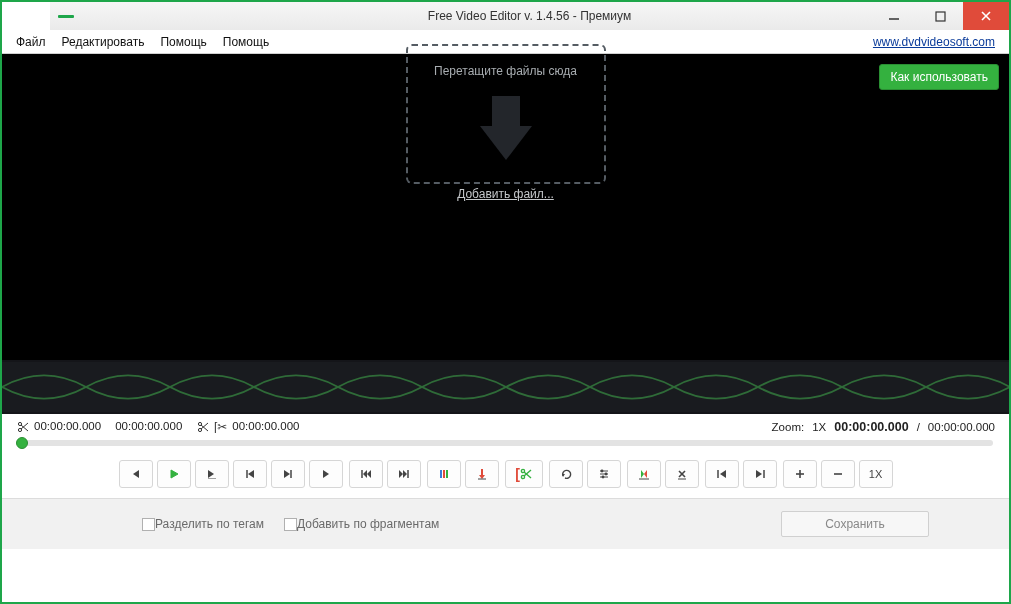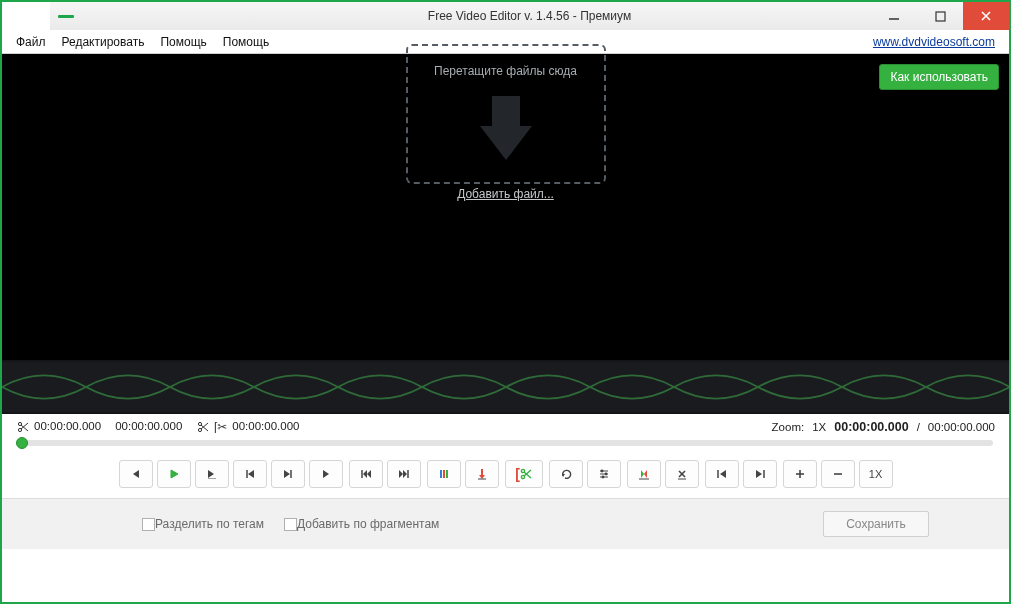--- a/index.html
+++ b/index.html
@@ -35,21 +35,21 @@
 .tbtn { width: 34px; height: 28px; border: 1px solid #d6d6d6; border-radius: 3px; background: #fdfdfd; display: flex; align-items: center; justify-content: center; font-size: 12px; color: #444; }
 .tbtn.tx { font-size: 11px; }
 .tbtn.accent svg { stroke: #34b13f; }
 .tbtn.cut { width: 38px; }
 .cutbrace { color: #e04b3a; font-weight: 700; font-size: 14px; }
 .footer { background: #f1f1f1; border-top: 1px solid #dcdcdc; padding: 12px 20px; display: flex; align-items: center; gap: 20px; font-size: 12px; color: #6a6a6a; }
 .combo { width: 200px; height: 26px; border: 1px solid #d0d0d0; background: #fafafa; display: flex; align-items: center; padding: 0 8px; color: #888; border-radius: 2px; }
 .combo .caret { margin-left: auto; font-size: 10px; color: #888; }
 .chk { display: flex; align-items: center; }
 .chk .box { width: 13px; height: 13px; border: 1px solid #b0b0b0; background: #fff; }
-.savebtn { width: 106px; height: 26px; border: 1px solid #d0d0d0; background: #f7f7f7; display: flex; align-items: center; justify-content: center; color: #888; border-radius: 2px; margin-left: auto; margin-right: 60px; }
+.savebtn { width: 148px; height: 26px; border: 1px solid #d0d0d0; background: #f7f7f7; display: flex; align-items: center; justify-content: center; color: #888; border-radius: 2px; margin-left: auto; margin-right: 60px; }
 svg { display: block; }
 </style>
 </head>
 <body>
 
 <div class="titlebar">
   <div class="appicon"></div>
   <div class="title">Free Video Editor v. 1.4.56 - Премиум</div>
   <div class="winbtns">
     <div class="winbtn">

